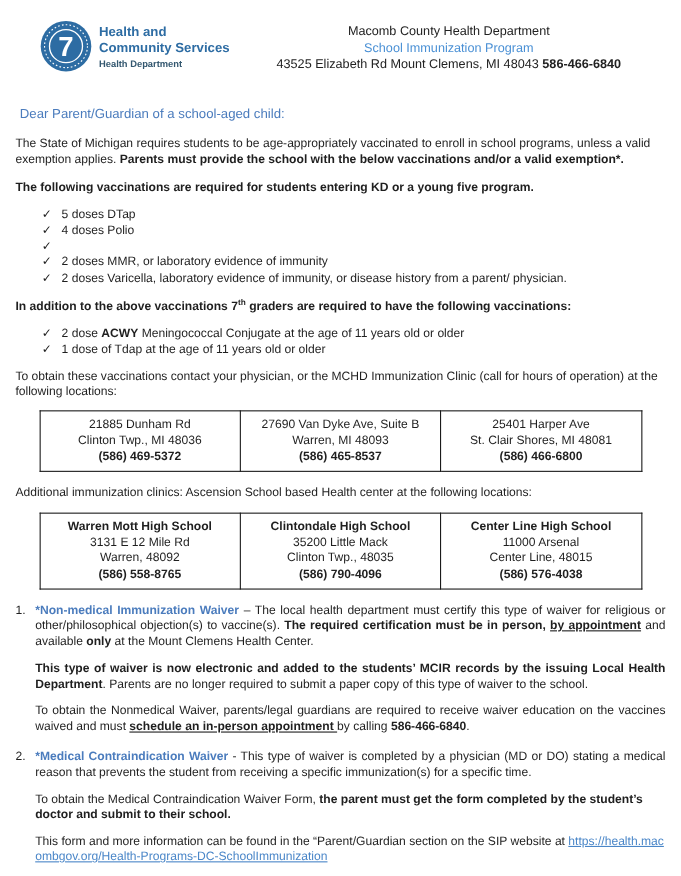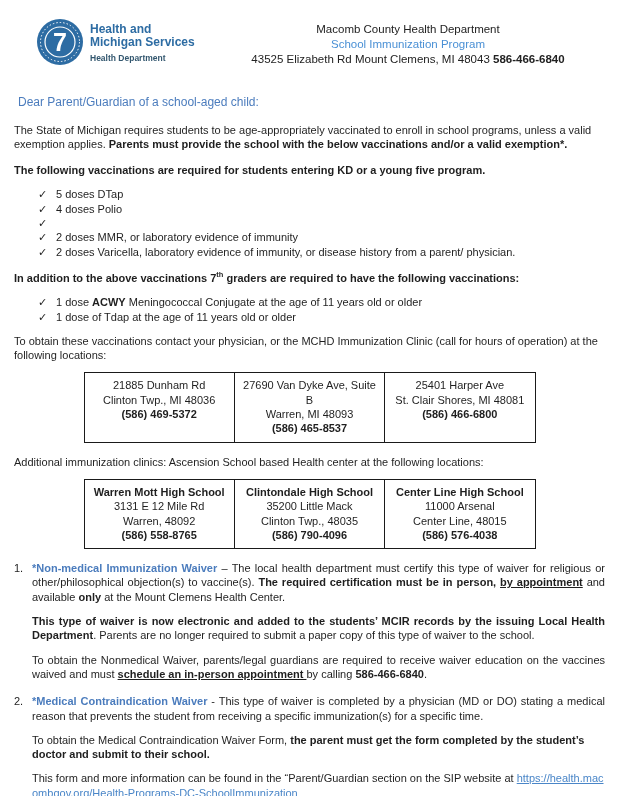--- a/index.html
+++ b/index.html
@@ -31,21 +31,21 @@
   p.para { margin: 0 0 10px 0; }
   .bold-head { font-weight: bold; margin: 12px 0 10px 0; }
 
   
   .chklist { margin: 10px 0 10px 24px; }
   .chkrow { display: flex; line-height: 14.3px; }
   .chk { width: 18px; color: #222; flex: none; }
   sup { font-size: 7.5px; vertical-align: super; line-height: 0; }
 
   
-  table.clinics { border-collapse: collapse; margin: 6px auto 12px auto; width: 452px; table-layout: fixed; }
+  table.clinics { border-collapse: collapse; margin: 6px auto 12px auto; width: 548px; table-layout: fixed; }
   table.clinics td { border: 1.5px solid #1a1a1a; text-align: center; padding: 5px 4px 6px 4px; vertical-align: top; line-height: 14.3px; }
   .ph { font-weight: bold; }
   .schoolname { font-weight: bold; }
   .indent-para { margin: 4px 0 8px 33px; }
 
   
   .numitem { display: flex; margin: 3px 0 0 0; }
   .num { width: 18px; flex: none; }
   .numbody { flex: 1; }
   .wtitle { color: #4b7cbd; font-weight: bold; }
@@ -65,21 +65,21 @@
       <span>
         <svg width="48" height="48" viewBox="0 0 48 48">
           <circle cx="24" cy="24" r="23" fill="#2d6ca3"></circle>
           <circle cx="24" cy="24" r="19.5" fill="none" stroke="#ffffff" stroke-width="1" stroke-dasharray="1.5,2"></circle>
           <circle cx="24" cy="24" r="15" fill="none" stroke="#ffffff" stroke-width="1.2"></circle>
           <text x="24" y="33" text-anchor="middle" font-family="Liberation Sans, sans-serif" font-size="25" font-weight="bold" fill="#ffffff">7</text>
         </svg>
       </span>
       <div class="logo-text">
         <div class="logo-title">Health and</div>
-        <div class="logo-title">Michigan Services</div>
+        <div class="logo-title">Community Services</div>
         <div class="logo-sub">Health Department</div>
       </div>
     </div>
     <div class="org">
       <div class="org-line1">Macomb County Health Department</div>
       <div class="org-line2">School Immunization Program</div>
       <div class="org-line3">
         <span>43525 Elizabeth Rd Mount Clemens, MI 48043</span>
         <span class="org-phone">586-466-6840</span>
       </div>
@@ -112,21 +112,21 @@
         <span class="chk">✓</span>
         <span>2 doses Varicella, laboratory evidence of immunity, or disease history from a parent/ physician.</span>
       </div>
   </div>
 
   <div class="bold-head"><span>In addition to the above vaccinations 7</span><sup>th</sup><span> graders are required to have the following vaccinations:</span></div>
 
   <div class="chklist">
     <div class="chkrow">
         <span class="chk">✓</span>
-        <span><span>1 dose </span><b>ACWY</b><span> Meningococcal Conjugate at the age of 11 years old or older</span></span>
+        <span><span>2 dose </span><b>ACWY</b><span> Meningococcal Conjugate at the age of 11 years old or older</span></span>
       </div>
     <div class="chkrow">
         <span class="chk">✓</span>
         <span>1 dose of Tdap at the age of 11 years old or older</span>
       </div>
   </div>
 
   <p class="para">To obtain these vaccinations contact your physician, or the MCHD Immunization Clinic (call for hours of operation) at the following locations:</p>
 
   <table class="clinics">

